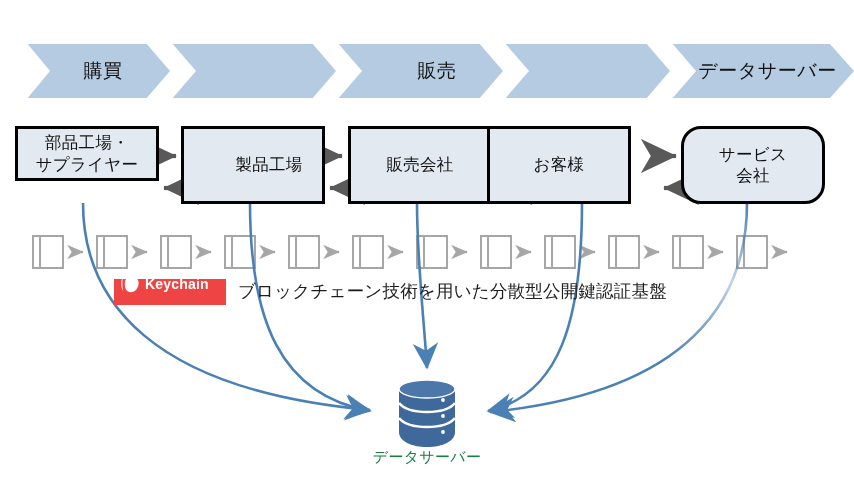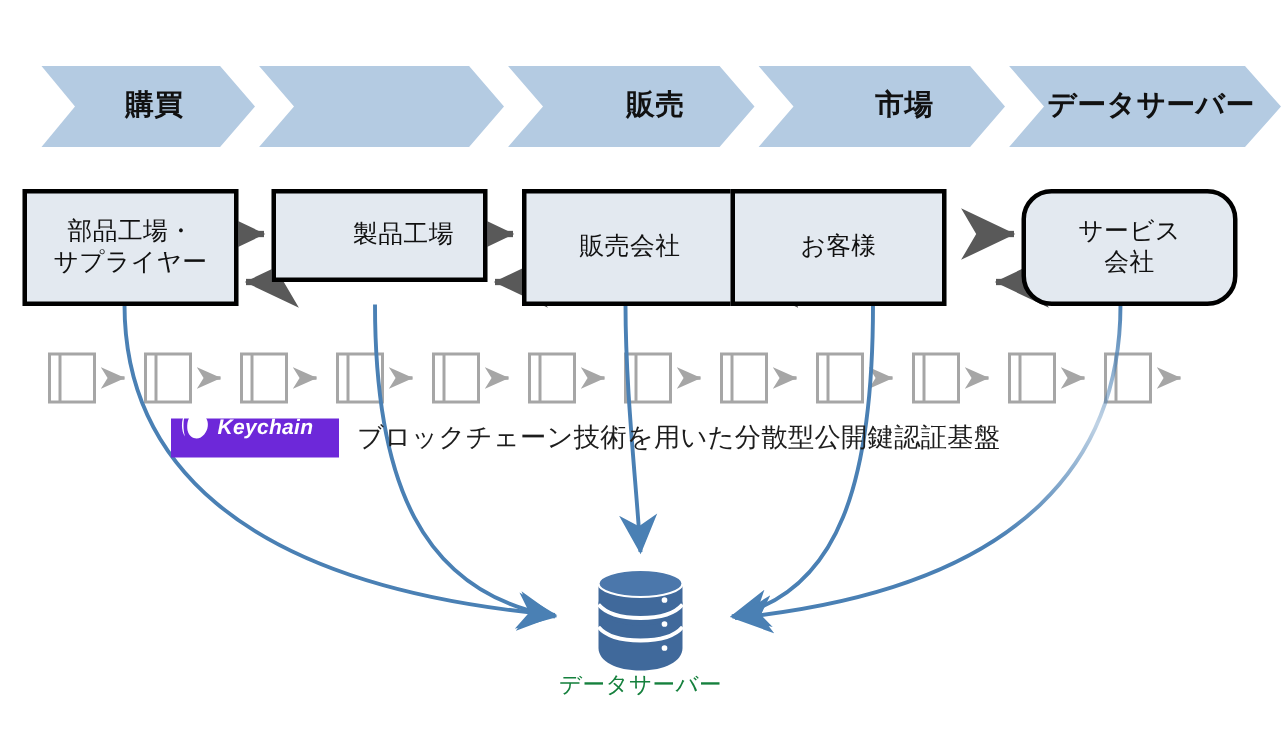--- a/index.html
+++ b/index.html
@@ -11,21 +11,21 @@
     position:relative;
   }
   #stage{position:absolute;left:0;top:0;width:854px;height:499px;}
 
   
   .chevron-band{position:absolute;left:0;top:0;width:854px;height:499px;}
   .chev-label{
     position:absolute;
     color:#111111;
     font-size:19px;
-    font-weight:700;
+    font-weight:400;
     letter-spacing:0.5px;
     white-space:nowrap;
     text-align:center;
     line-height:1;
   }
 
   
   .ent-box{
     position:absolute;
     background:#e3e9f0;
@@ -40,26 +40,25 @@
     color:#111111;
     font-size:16.5px;
     line-height:1.28;
     white-space:pre-line;
     letter-spacing:0.3px;
   }
 
   
   .keychain-badge{
     position:absolute;
-    background:#6d28d9;
+    background:#ef4444;
     display:flex;
     align-items:center;
     box-sizing:border-box;
     padding:0 7px 16px 4px;
-    font-style:italic;
   }
   .keychain-mark{flex:0 0 auto;display:block;}
   .keychain-word{
     color:#ffffff;
     font-size:14px;
     font-weight:bold;
     letter-spacing:0.2px;
     margin-left:3px;
     line-height:1;
   }
@@ -237,32 +236,29 @@
       <circle cx="443" cy="432" r="1.9" fill="#ffffff"></circle>
     </g>
   </svg>
 
   <div class="chev-label" style="left:48px;top:61px;width:110px;">
     <span>購買</span>
   </div>
   <div class="chev-label" style="left:382px;top:61px;width:110px;">
     <span>販売</span>
   </div>
-  <div class="chev-label" style="left:548px;top:61px;width:110px;">
-    <span>市場</span>
-  </div>
   <div class="chev-label" style="left:695px;top:61px;width:145px;">
     <span>データサーバー</span>
   </div>
 
-  <div class="ent-box" style="left:15px;top:126px;width:144px;height:78px;">
+  <div class="ent-box" style="left:15px;top:126px;width:144px;height:55px;">
     <span class="ent-label">部品工場・
 サプライヤー</span>
   </div>
-  <div class="ent-box" style="left:181px;top:126px;width:144px;height:62px;padding-left:32px;">
+  <div class="ent-box" style="left:181px;top:126px;width:144px;height:78px;padding-left:32px;">
     <span class="ent-label">製品工場</span>
   </div>
   <div class="ent-box" style="left:348px;top:126px;width:144px;height:78px;">
     <span class="ent-label">販売会社</span>
   </div>
   <div class="ent-box" style="left:487px;top:126px;width:144px;height:78px;">
     <span class="ent-label">お客様</span>
   </div>
   <div class="ent-box" style="left:681px;top:126px;width:144px;height:78px;border-radius:20px;">
     <span class="ent-label">サービス

